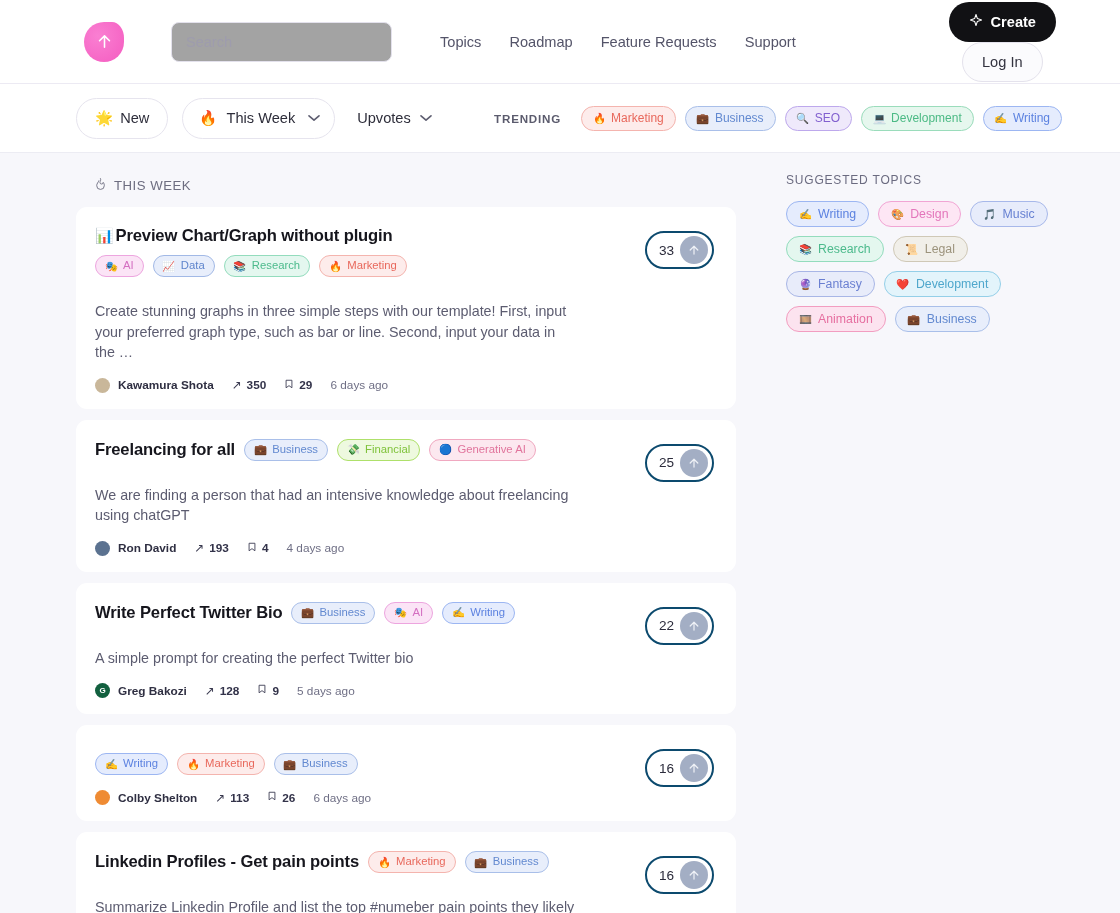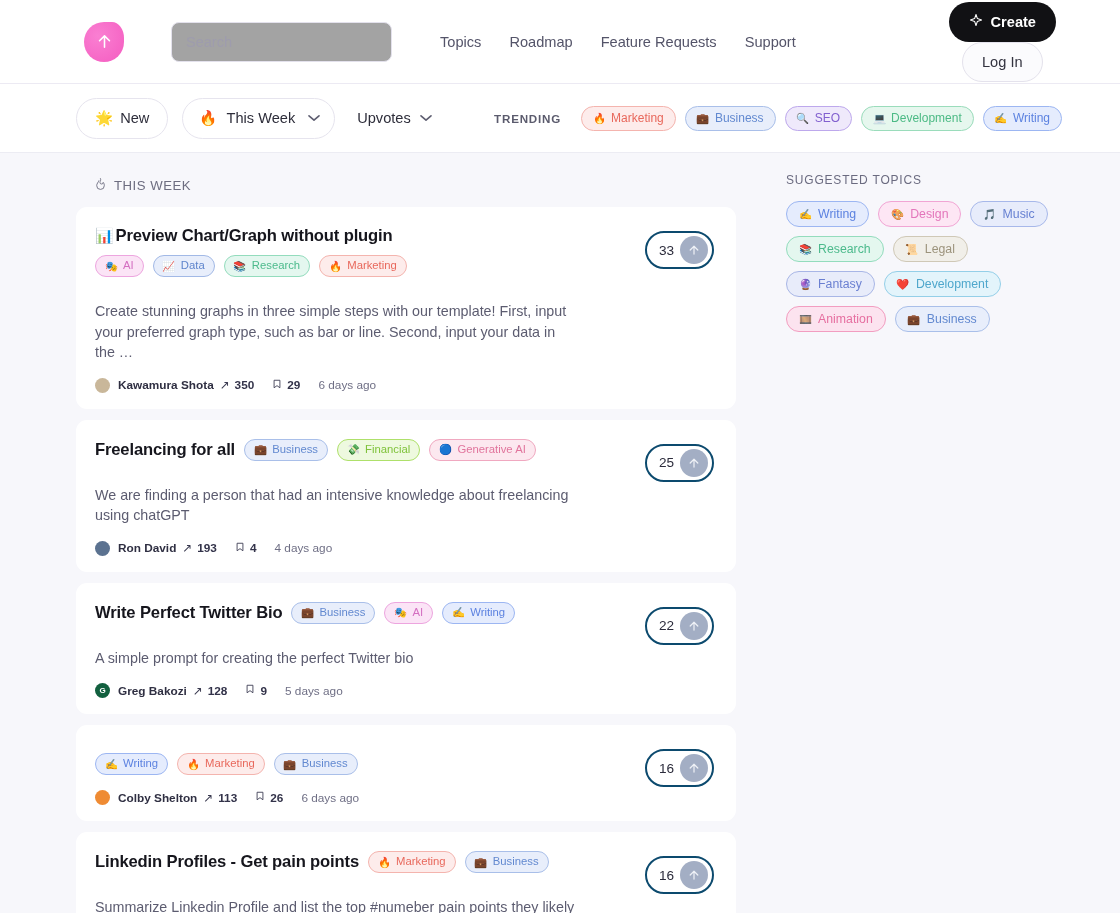--- a/index.html
+++ b/index.html
@@ -201,21 +201,21 @@
     margin-top: 15px;
     font-size: 11.8px;
     color: #44445a;
   }
   .avatar {
     width: 15px; height: 15px; border-radius: 50%;
     display: inline-flex; align-items: center; justify-content: center;
     font-size: 8px; color: #fff; font-weight: bold;
     overflow: hidden; flex: 0 0 auto;
   }
-  .author { font-weight: bold; color: #2f2f42; margin-left: 2px; }
+  .author { font-weight: bold; color: #2f2f42; margin-right: 12px; margin-left: 2px; }
   .metric { display: inline-flex; align-items: center; gap: 5px; font-weight: bold; color: #33334a; margin-right: 12px; }
   .metric .mi { color: #3a3a50; font-weight: normal; }
   .ago { color: #6f6f85; font-weight: normal; }
 
   .upvote {
     position: absolute;
     right: 22px;
     top: 24px;
     height: 38px;
     min-width: 68px;

